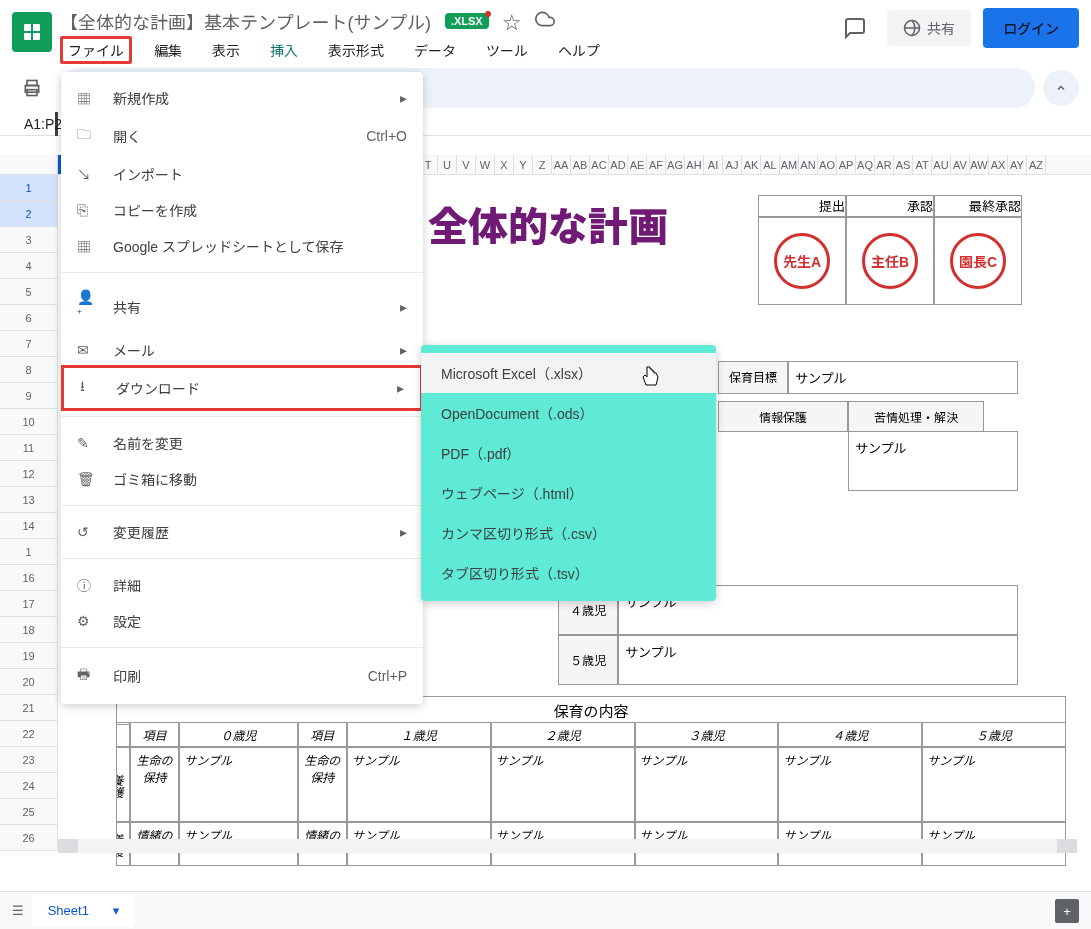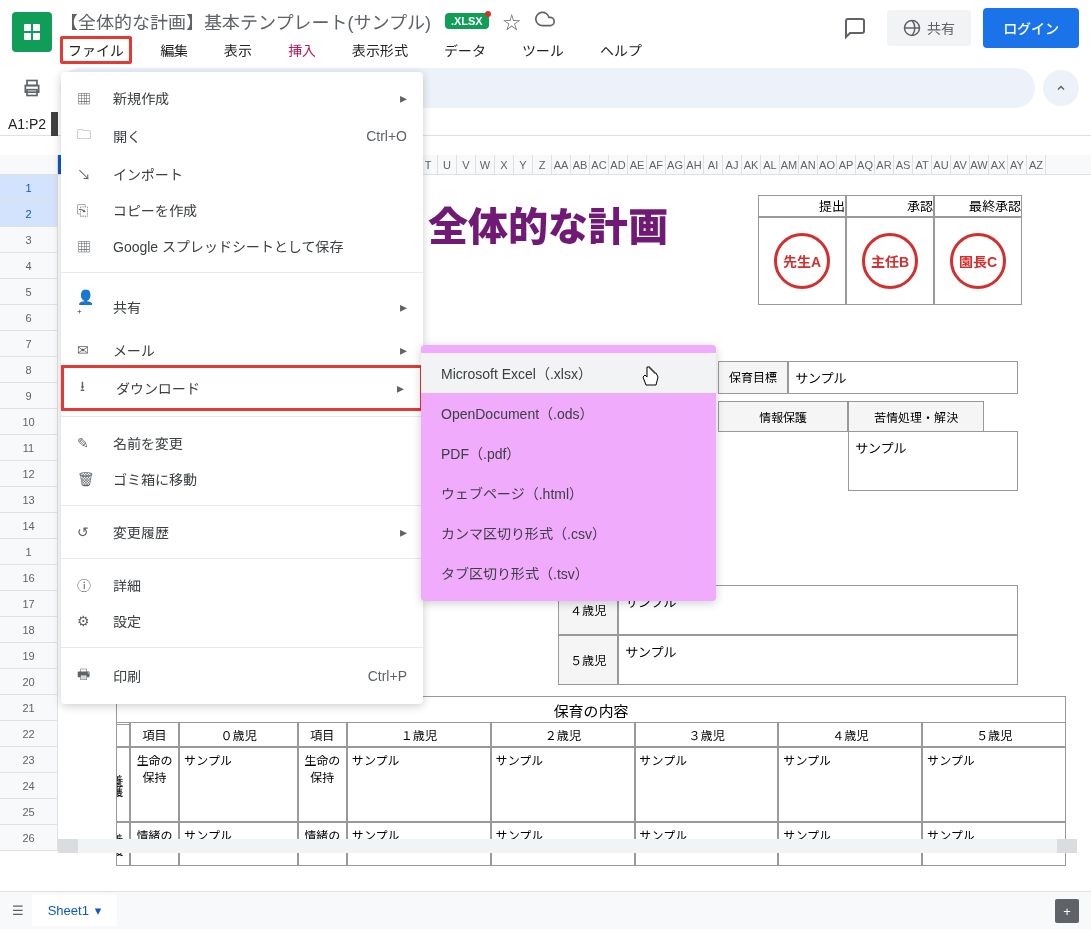--- a/index.html
+++ b/index.html
@@ -4,40 +4,40 @@
 <style>
 * { box-sizing: border-box; margin: 0; padding: 0; }
 body { font-family: Arial, "Noto Sans JP", sans-serif; font-size: 13px; background: #fff; overflow: hidden; width: 1091px; height: 929px; position: relative; }
 .header { display: flex; align-items: flex-start; padding: 8px 12px 0 12px; gap: 8px; }
 .logo { width: 40px; height: 40px; background: #0f9d58; border-radius: 4px; display: flex; align-items: center; justify-content: center; margin-top: 4px; }
 .logo svg { width: 24px; height: 24px; }
 .title-area { flex: 1; }
 .doc-title { font-size: 18px; color: #5f6368; display: flex; align-items: center; gap: 14px; }
 .badge { background: #0f9d58; color: #fff; font-size: 11px; font-weight: bold; padding: 2px 6px; border-radius: 4px; position: relative; }
 .badge::after { content: ""; position: absolute; top: -2px; right: -2px; width: 6px; height: 6px; background: #d93025; border-radius: 50%; }
-.menubar { display: flex; gap: 20px; margin-top: 2px; }
+.menubar { display: flex; gap: 14px; margin-top: 2px; }
 .menu-item { padding: 4px 8px; font-size: 14px; color: #202124; cursor: pointer; border-radius: 4px; }
 .menu-item.highlighted { border: 3px solid #e53935; border-radius: 2px; padding: 1px 5px; }
-.menu-item.disabled { color: #be185d; }
+.menu-item.disabled { color: #0f766e; }
 .header-right { display: flex; align-items: center; gap: 12px; }
 .icon-btn { width: 40px; height: 40px; display: flex; align-items: center; justify-content: center; cursor: pointer; border-radius: 50%; color: #5f6368; }
 .share-btn { background: #f1f3f4; color: #5f6368; padding: 8px 16px; border-radius: 4px; display: flex; align-items: center; gap: 6px; cursor: pointer; font-size: 14px; }
-.login-btn { background: #1a73e8; color: #ffffff; padding: 10px 20px; border-radius: 4px; cursor: pointer; font-size: 14px; font-weight: 500; }
+.login-btn { background: #1a73e8; color: #0f172a; padding: 10px 20px; border-radius: 4px; cursor: pointer; font-size: 14px; font-weight: 500; }
 .toolbar { display: flex; align-items: center; padding: 4px 12px; gap: 8px; }
 .toolbar-section { background: #edf2fa; border-radius: 24px; padding: 4px 12px; flex: 1; display: flex; align-items: center; height: 40px; }
 .collapse-btn { width: 36px; height: 36px; display: flex; align-items: center; justify-content: center; background: #edf2fa; border-radius: 50%; cursor: pointer; }
-.name-box { padding: 4px 8px; font-size: 14px; color: #202124; border-right: 7px solid #404040; }
+.name-box { padding: 4px 24px; font-size: 14px; color: #202124; border-right: 3px solid #404040; }
 .dropdown { position: absolute; left: 61px; top: 72px; width: 362px; background: #fff; box-shadow: 0 2px 10px rgba(0,0,0,0.2); border-radius: 4px; z-index: 100; padding: 8px 0; }
 .dropdown-item { display: flex; align-items: center; padding: 8px 16px; gap: 16px; cursor: pointer; color: #3c4043; font-size: 14px; position: relative; }
 .dropdown-item.highlighted { border: 3px solid #e53935; margin: -3px 0; }
 .dropdown-item .di-icon { width: 20px; color: #5f6368; flex-shrink: 0; }
 .dropdown-item .arrow { margin-left: auto; color: #5f6368; }
 .dropdown-item .shortcut { margin-left: auto; color: #5f6368; }
 .dropdown-divider { height: 1px; background: #e8eaed; margin: 8px 0; }
-.submenu { position: absolute; left: 421px; top: 345px; width: 295px; background: #f0abfc; box-shadow: 0 2px 10px rgba(0,0,0,0.2); border-radius: 4px; z-index: 101; padding: 8px 0; }
+.submenu { position: absolute; left: 421px; top: 345px; width: 295px; background: #5eead4; box-shadow: 0 2px 10px rgba(0,0,0,0.2); border-radius: 4px; z-index: 101; padding: 8px 0; }
 .submenu-item { padding: 10px 20px; cursor: pointer; color: #3c4043; font-size: 14px; }
 .submenu-item:hover, .submenu-item.hover { background: #f1f3f4; }
 .cursor-hand { position: absolute; left: 640px; top: 365px; z-index: 102; font-size: 18px; }
 .sheet-area { position: absolute; top: 155px; left: 0; right: 0; bottom: 38px; }
 .col-headers { display: flex; background: #f8f9fa; border-bottom: 1px solid #e0e0e0; height: 20px; font-size: 11px; color: #5f6368; position: absolute; top: 0; left: 0; right: 0; }
 .corner { width: 58px; border-right: 1px solid #e0e0e0; background: #f8f9fa; }
 .col-h { width: 19px; text-align: center; border-right: 1px solid #e0e0e0; line-height: 20px; }
 .col-h.selected { background: #0b57d0; color: #fff; }
 .row-headers { position: absolute; top: 20px; left: 0; width: 58px; background: #f8f9fa; border-right: 1px solid #e0e0e0; }
 .row-h { height: 26px; text-align: center; font-size: 11px; color: #5f6368; border-bottom: 1px solid #e0e0e0; line-height: 26px; }
@@ -45,26 +45,26 @@
 .grid { position: absolute; top: 20px; left: 58px; right: 0; bottom: 0; }
 .big-title { position: absolute; top: 20px; left: 370px; font-size: 40px; font-weight: 900; color: #701a75; }
 .stamps-header { position: absolute; top: 20px; left: 700px; display: flex; }
 .stamp-h { width: 88px; height: 22px; border: 1px solid #999; text-align: right; font-size: 13px; background: #fff; }
 .stamps { position: absolute; top: 42px; left: 700px; display: flex; }
 .stamp-cell { width: 88px; height: 88px; border: 1px solid #999; display: flex; align-items: center; justify-content: center; }
 .stamp { width: 56px; height: 56px; border: 3px solid #d32f2f; border-radius: 50%; display: flex; align-items: center; justify-content: center; color: #d32f2f; font-size: 14px; font-weight: bold; }
 .label-cell { width: 80px; border: 1px solid #999; background: #f5f5f5; text-align: center; font-size: 12px; padding: 6px 2px; }
 .value-cell { border: 1px solid #999; padding: 6px; font-size: 13px; }
 .content-title { position: absolute; top: 521px; left: 58px; right: 25px; text-align: center; font-size: 15px; border: 1px solid #999; padding: 3px; }
-.content-table { position: absolute; top: 547px; left: 58px; right: 25px; }
+.content-table { position: absolute; top: 547px; left: 58px; right: 25px; font-style: italic; }
 .ct-row { display: flex; }
 .ct-cell { border: 1px solid #999; padding: 3px 4px; font-size: 12px; text-align: center; overflow: hidden; }
 .ct-header { background: #fff; font-weight: normal; }
 .sheet-tabs { position: absolute; bottom: 0; left: 0; right: 0; height: 38px; display: flex; align-items: center; border-top: 1px solid #e0e0e0; background: #f8f9fa; padding: 0 12px; gap: 8px; }
-.sheet-tab { padding: 8px 16px; background: #fff; border-radius: 4px 4px 0 0; color: #0b57d0; font-weight: 500; font-size: 13px; display: flex; align-items: center; gap: 6px; }
+.sheet-tab { padding: 8px 16px; background: #fff; border-radius: 4px 4px 0 0; color: #0b57d0; font-weight: 500; font-size: 13px; display: flex; align-items: center; gap: 24px; }
 .hamburger { color: #5f6368; cursor: pointer; }
 .add-sheet { position: absolute; right: 12px; bottom: 6px; width: 24px; height: 24px; background: #5f6368; color: #fff; display: flex; align-items: center; justify-content: center; border-radius: 2px; cursor: pointer; }
 .hscroll { position: absolute; bottom: 38px; left: 58px; right: 14px; height: 14px; background: #f1f3f4; }
 .hscroll-thumb-l { position: absolute; left: 0; width: 20px; height: 14px; background: #dadce0; }
 .hscroll-thumb-r { position: absolute; right: 0; width: 20px; height: 14px; background: #dadce0; }
 </style>
 </head>
 <body>
 
 <div class="header">

